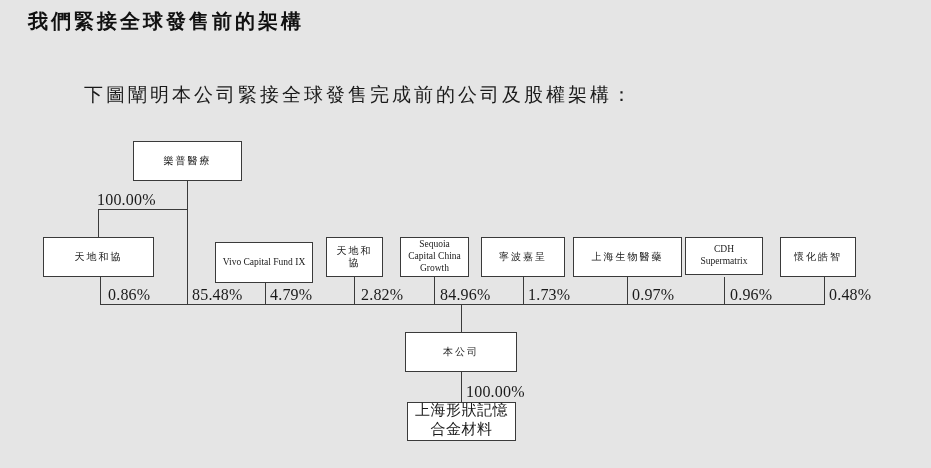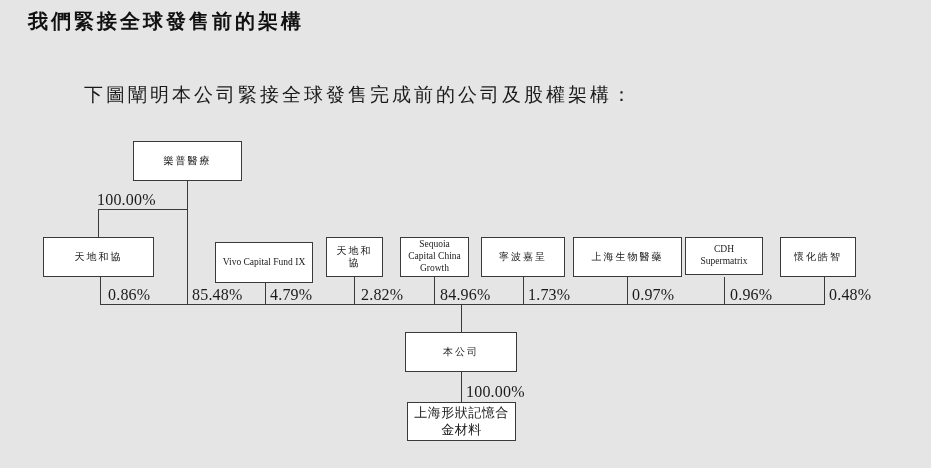--- a/index.html
+++ b/index.html
@@ -48,21 +48,21 @@
     display: flex;
     align-items: center;
     justify-content: center;
     text-align: center;
     font-size: 10px;
     line-height: 1.25;
     color: #1a1a1a;
     padding: 4px;
   }
   .cjk { letter-spacing: 2px; }
-  .cjk-tight { letter-spacing: 0.5px; font-size: 13px; }
+  .cjk-tight { letter-spacing: 0.5px; font-size: 15px; font-family: Liberation Mono, monospace; }
   .en { letter-spacing: 0; font-size: 9.5px; }
   .line {
     position: absolute;
     background: #3a3a3a;
   }
   .pct {
     position: absolute;
     font-size: 16px;
     letter-spacing: 0.2px;
     color: #1a1a1a;

